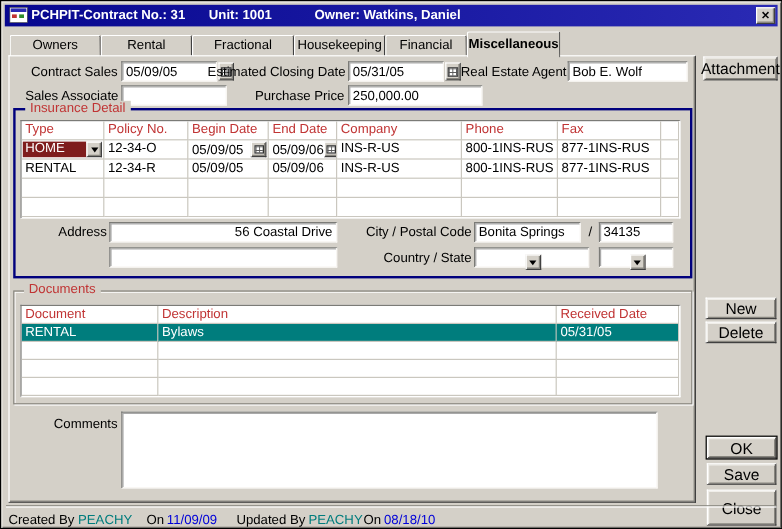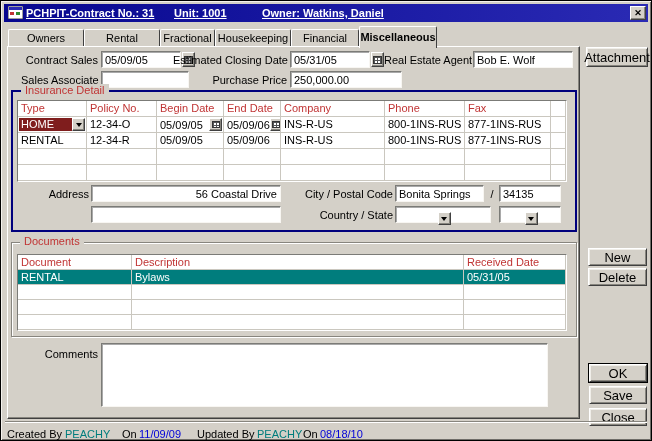--- a/index.html
+++ b/index.html
@@ -10,21 +10,21 @@
     border:1px solid #000;
     box-shadow:inset 1px 1px 0 #f4f2ed, inset -1px -1px 0 #6f6d68;
     font-family:"Liberation Sans",sans-serif;font-size:11px;color:#000;
     overflow:hidden;
   }
   .titlebar{
     position:absolute;left:3px;top:3px;right:3px;height:18px;
     background:linear-gradient(90deg,#07078f,#2a2ab4);
     color:#fff;font-weight:bold;
   }
-  .titlebar span{position:absolute;top:3px;white-space:nowrap;text-decoration:underline;}
+  .titlebar span{position:absolute;top:3px;white-space:nowrap;}
   .t1{left:22px;} .t2{left:170px;} .t3{left:258px;}
   .app-icon{position:absolute;left:4px;top:2px;width:15px;height:13px;}
   .close-btn{
     position:absolute;right:2px;top:2px;width:16px;height:14px;
     background:#d4d0c8;border:1px solid;border-color:#fff #404040 #404040 #fff;
     box-shadow:inset -1px -1px 0 #87857e;
     font-size:9px;font-weight:bold;line-height:11px;text-align:center;padding:0;
     font-family:"Liberation Sans",sans-serif;cursor:default;color:#000;
   }
   
@@ -143,21 +143,21 @@
     </svg>
     <span class="t1">PCHPIT-Contract No.: 31</span>
     <span class="t2">Unit: 1001</span>
     <span class="t3">Owner: Watkins, Daniel</span>
     <button class="close-btn">✕</button>
   </div>
 
   <div class="tabs">
     <div class="tab" style="width:76px">Owners</div>
     <div class="tab" style="width:76px">Rental</div>
-    <div class="tab" style="width:55px">Fractional</div>
+    <div class="tab" style="width:85px">Fractional</div>
     <div class="tab" style="width:76px">Housekeeping</div>
     <div class="tab" style="width:68px">Financial</div>
     <div class="tab active" style="width:78px">Miscellaneous</div>
   </div>
 
   <div class="page"></div>
 
   <div class="lbl" style="left:20px;top:53px;width:77px">Contract Sales</div>
   <input class="field" style="left: 100px; top: 50px; width: 80px;" value="05/09/05">
   <button class="icon-btn" style="left:181px;top:51px">
@@ -308,21 +308,21 @@
   </div>
 
   <div class="lbl" style="left:42px;top:347px;width:55px">Comments</div>
   <textarea class="comments" style=""></textarea>
 
   <button class="btn" style="left:585px;top:46px;width:62px;height:20px">Attachment</button>
   <button class="btn" style="left:587px;top:247px;width:59px;height:18px">New</button>
   <button class="btn" style="left:587px;top:267px;width:59px;height:18px">Delete</button>
   <button class="btn default" style="left:588px;top:363px;width:58px;height:18px">OK</button>
   <button class="btn" style="left:588px;top:385px;width:58px;height:18px">Save</button>
-  <button class="btn" style="left:588px;top:407px;width:58px;height:18px">Close</button>
+  <button class="btn" style="left:588px;top:407px;width:58px;height:30px">Close</button>
 
   <div class="divider"></div>
   <div class="status">
     <span style="left:6px">Created By</span>
     <span class="s-teal" style="left:64px">PEACHY</span>
     <span style="left:121px">On</span>
     <span class="s-blue" style="left:138px">11/09/09</span>
     <span style="left:196px">Updated By</span>
     <span class="s-teal" style="left:256px">PEACHY</span>
     <span style="left:302px">On</span>

